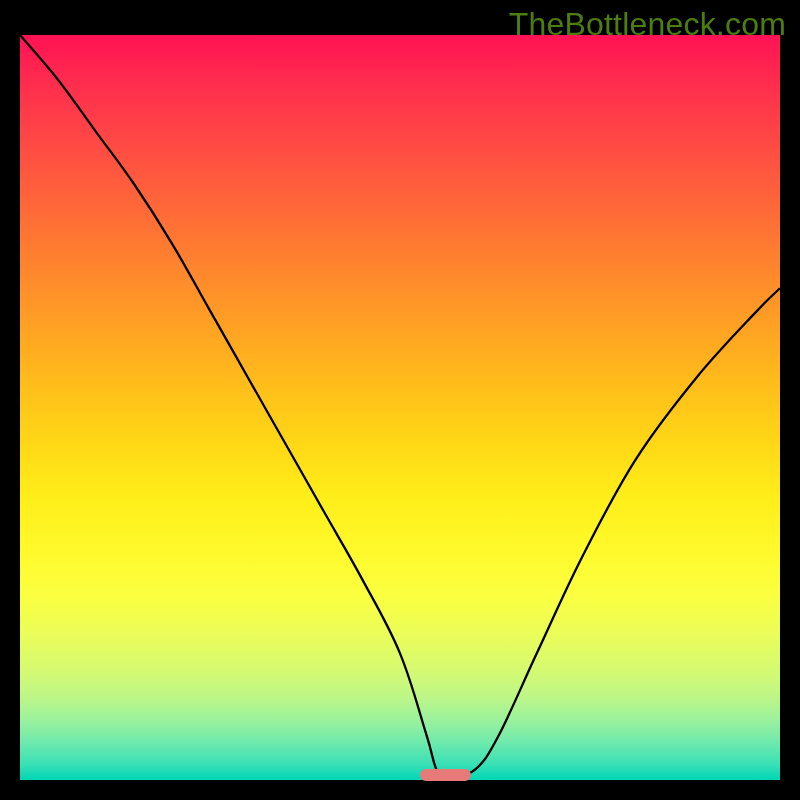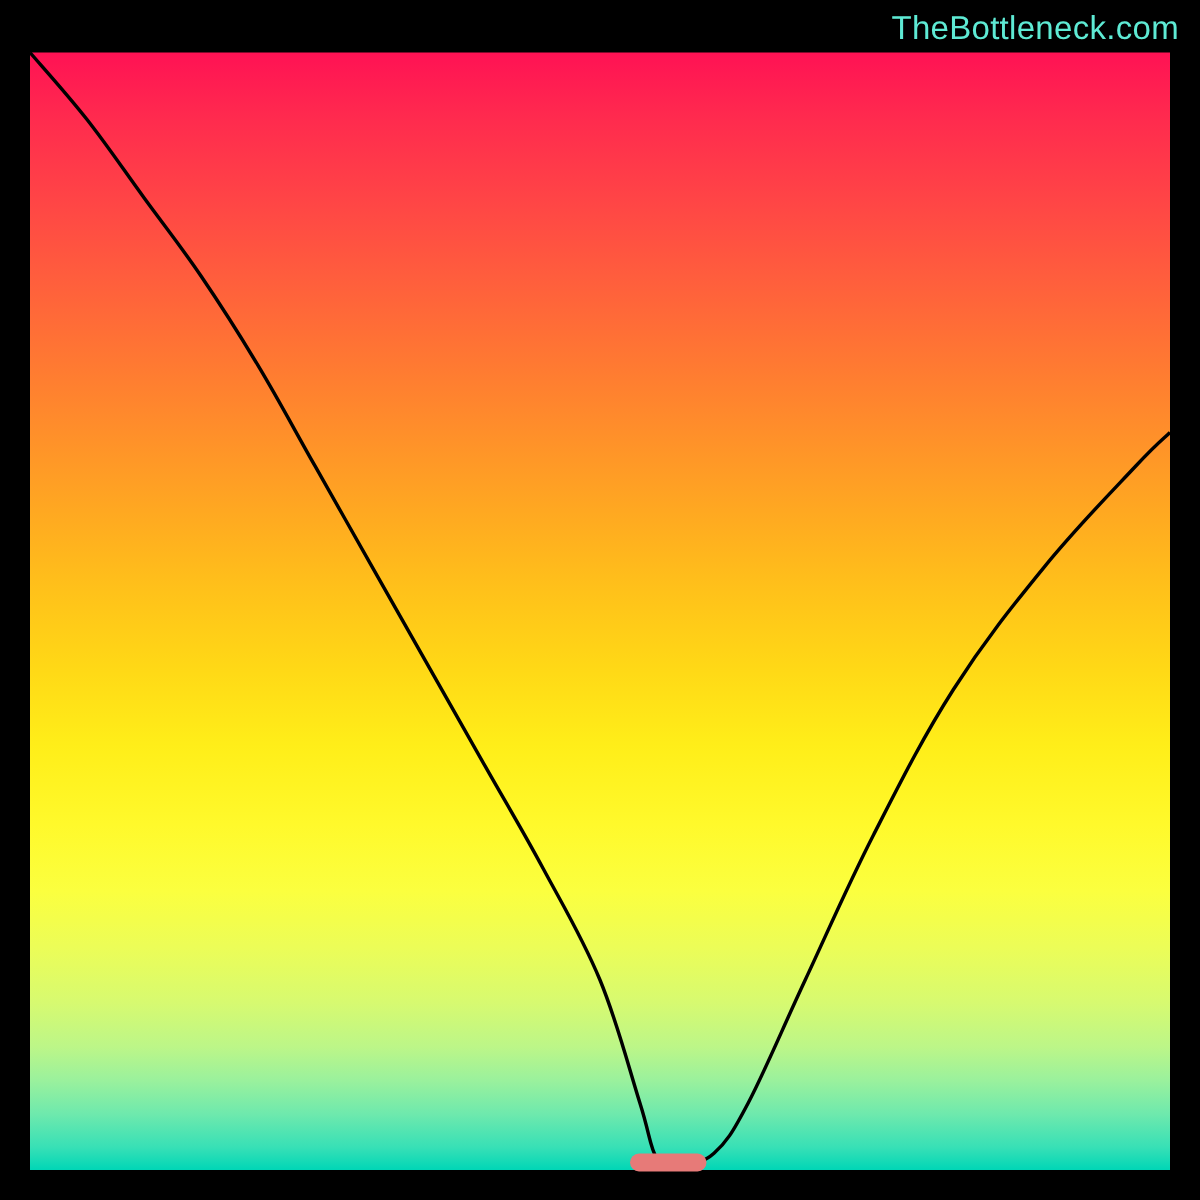--- a/index.html
+++ b/index.html
@@ -8,22 +8,22 @@
     position: relative;
     width: 800px;
     height: 800px;
     background: #000;
   }
   .watermark {
     position: absolute;
     top: 6px;
     right: 14px;
     font-family: Arial, Helvetica, sans-serif;
-    font-size: 22px;
-    color: #5eead4;
+    font-size: 32px;
+    color: #4d7c0f;
     letter-spacing: 0.2px;
     z-index: 10;
   }
   .plot-area {
     position: absolute;
     left: 20px;
     top: 35px;
     width: 760px;
     height: 745px;
     background: linear-gradient(to bottom,

